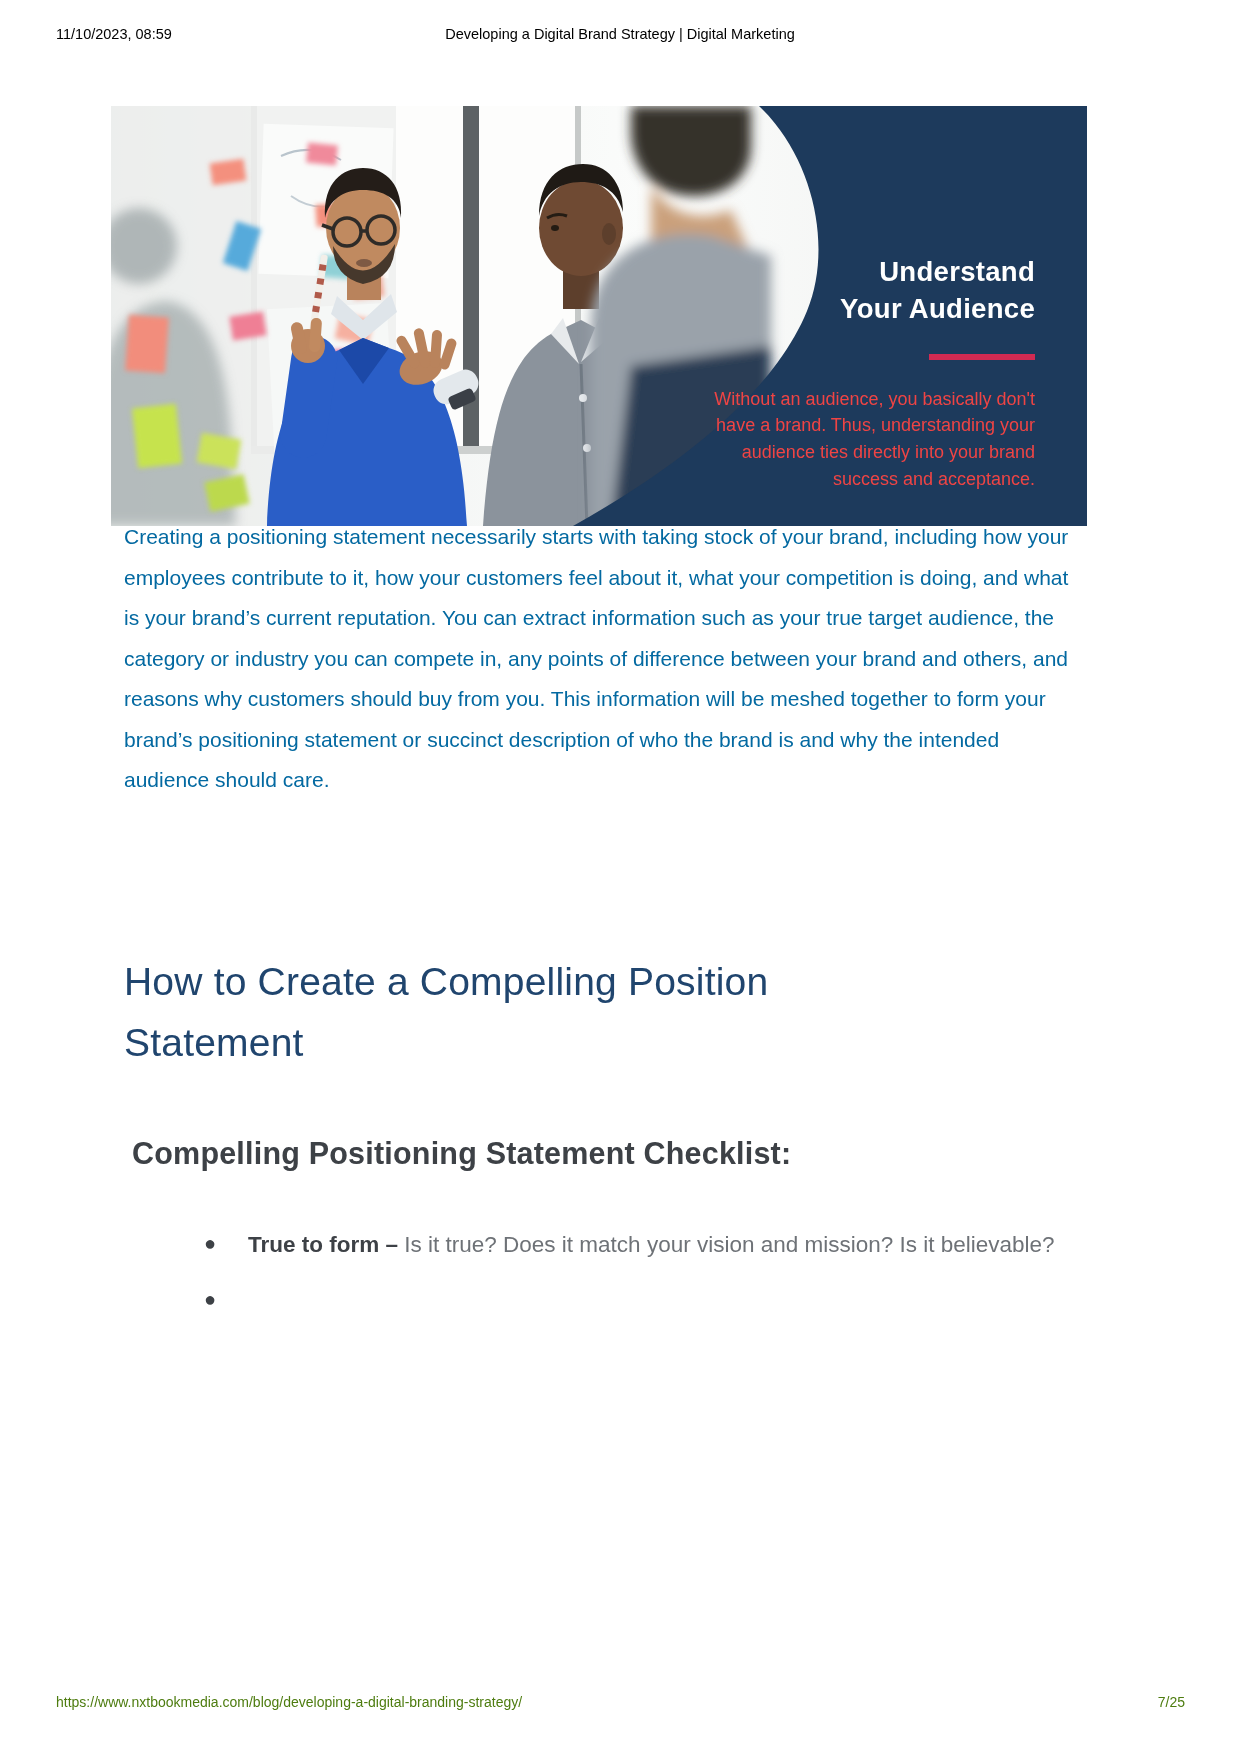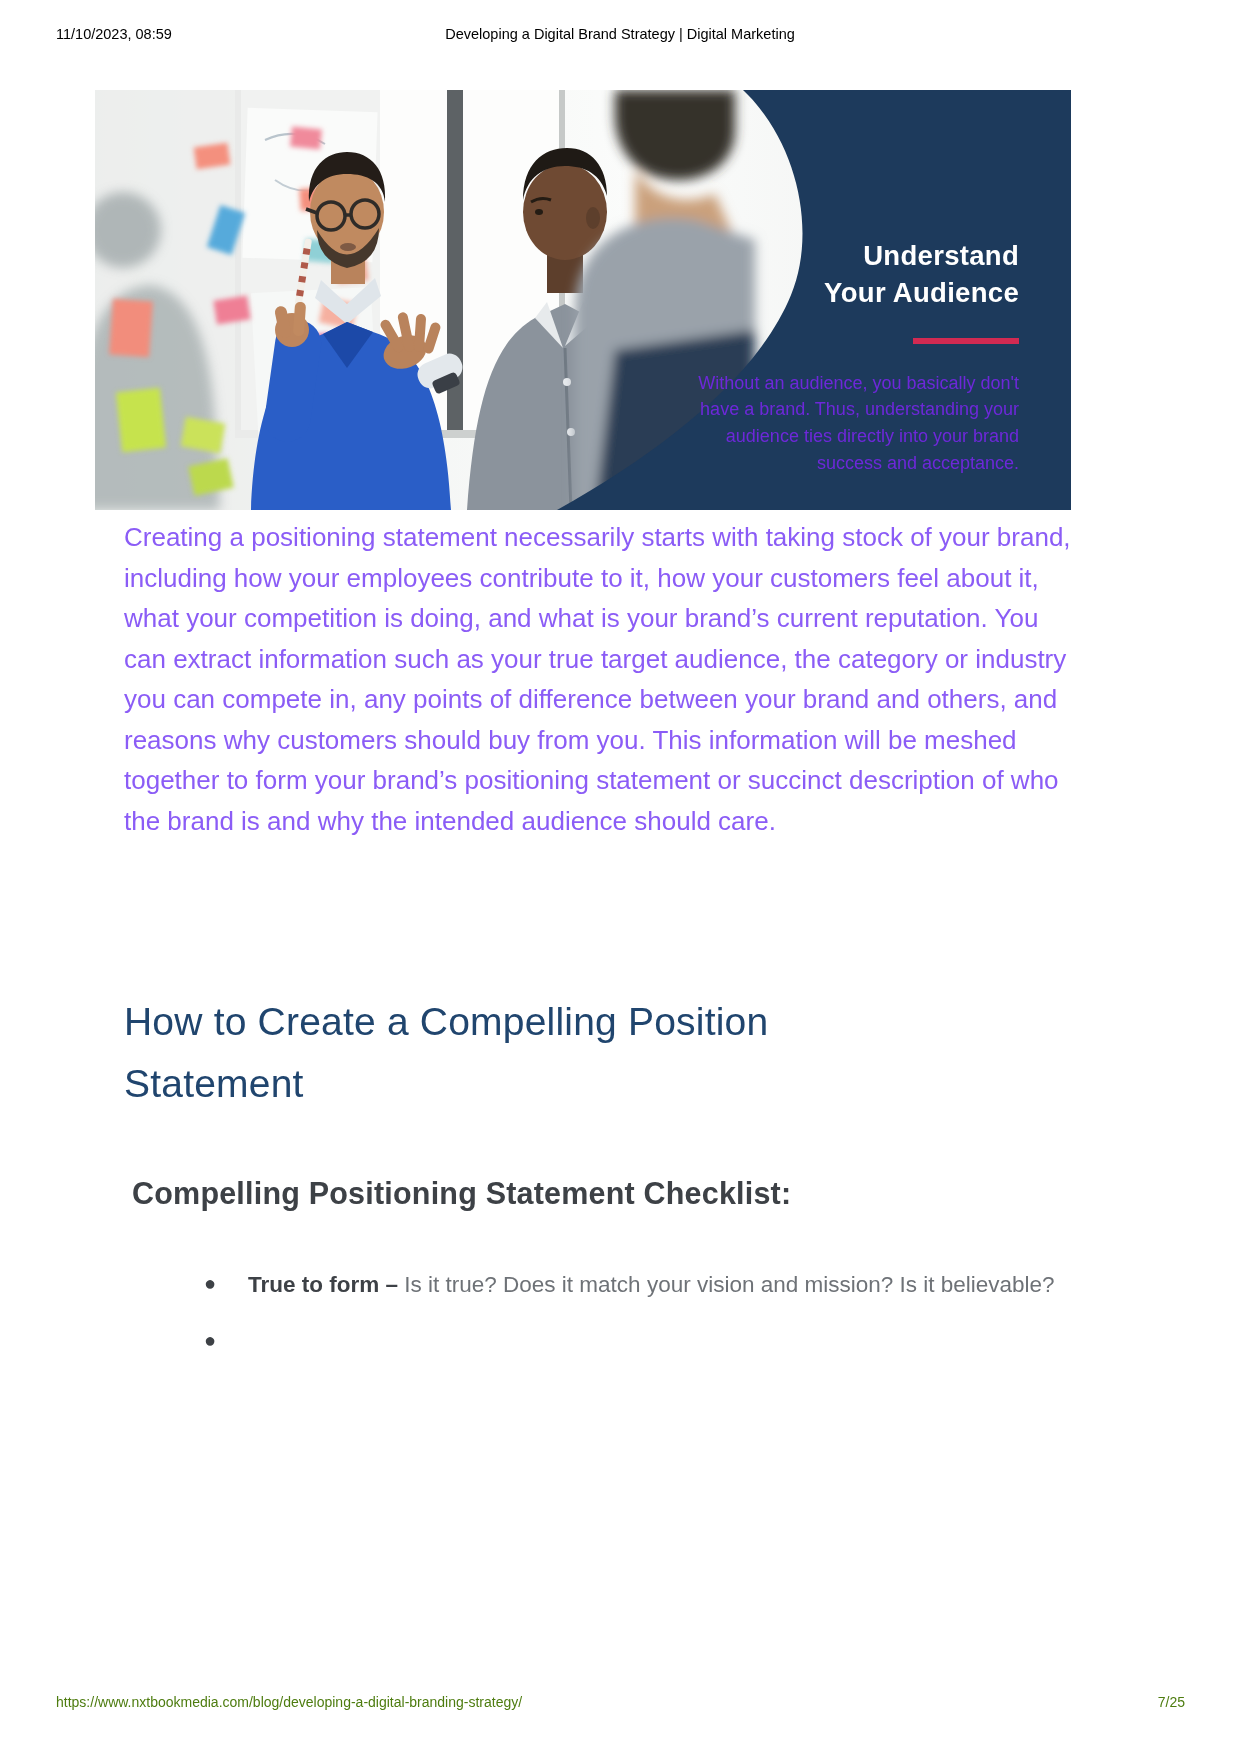--- a/index.html
+++ b/index.html
@@ -16,47 +16,47 @@
   .pf-url{position:absolute;left:56px;top:0;}
   .pf-page{position:absolute;right:55px;top:0;}
 
   
   .hero{position:absolute;left:95px;top:90px;width:976px;height:420px;overflow:hidden;}
   .hero svg{position:absolute;inset:0;display:block;}
   .hero-text{position:absolute;top:148px;right:52px;width:460px;text-align:right;z-index:2;}
   .hero-title{margin:0;font-size:27.5px;font-weight:700;line-height:1.34;color:#ffffff;
               white-space:pre-line;letter-spacing:.3px;}
   .hero-rule{width:106px;height:6px;margin:26px 0 0 auto;background:#d22a52;}
-  .hero-quote{margin:26px 0 0;font-size:18px;line-height:1.48;color:#6d28d9;
+  .hero-quote{margin:26px 0 0;font-size:18px;line-height:1.48;color:#ef4444;
               white-space:pre-line;}
 
   
   .content{position:absolute;left:124px;top:505px;width:992px;}
-  .body-par{margin:0;max-width:950px;font-size:26px;line-height:40.5px;color:#8b5cf6;}
+  .body-par{margin:0;max-width:950px;font-size:21px;line-height:40.5px;color:#0369a1;}
   .par1{margin-top:12px;}
   .h1{margin:150px 0 0;max-width:800px;font-size:39px;font-weight:300;
       color:#20456e;line-height:1.58;letter-spacing:.2px;}
   .par2{margin-top:52px;}
   .h2{margin:62px 8px 0;font-size:30.5px;font-weight:800;color:#3d4146;letter-spacing:.2px;}
   .checklist{margin:54px 0 0;padding:0;list-style:none;}
   .check-item{position:relative;padding-left:108px;max-width:950px;}
   .check-item + .check-item{margin-top:10px;}
   .check-item .bullet{position:absolute;left:80px;top:7px;font-size:20px;color:#3d4146;}
   .check-item p{margin:16px;font-size:22.5px;line-height:40.5px;color:#6e7277;}
   .check-item strong{color:#3d4146;font-weight:700;}
 </style>
 </head>
 <body>
 
 <div class="print-header">
   <span class="ph-date">11/10/2023, 08:59</span>
   <span class="ph-title">Developing a Digital Brand Strategy | Digital Marketing</span>
 </div>
 
-<figure class="hero" style="margin:0;">
+<figure class="hero" style="margin:16px;">
   <svg viewBox="0 0 976 420" width="976" height="420" preserveAspectRatio="none" aria-hidden="true">
     <defs>
       <linearGradient id="bg" x1="0" y1="0" x2="1" y2="0">
         <stop offset="0" stop-color="#dfe3e2"></stop>
         <stop offset="0.25" stop-color="#f2f4f3"></stop>
         <stop offset="0.55" stop-color="#fbfcfb"></stop>
         <stop offset="1" stop-color="#eef0ef"></stop>
       </linearGradient>
       <filter id="blur6" x="-30%" y="-30%" width="160%" height="160%">
           <feGaussianBlur stdDeviation="6"></feGaussianBlur>

